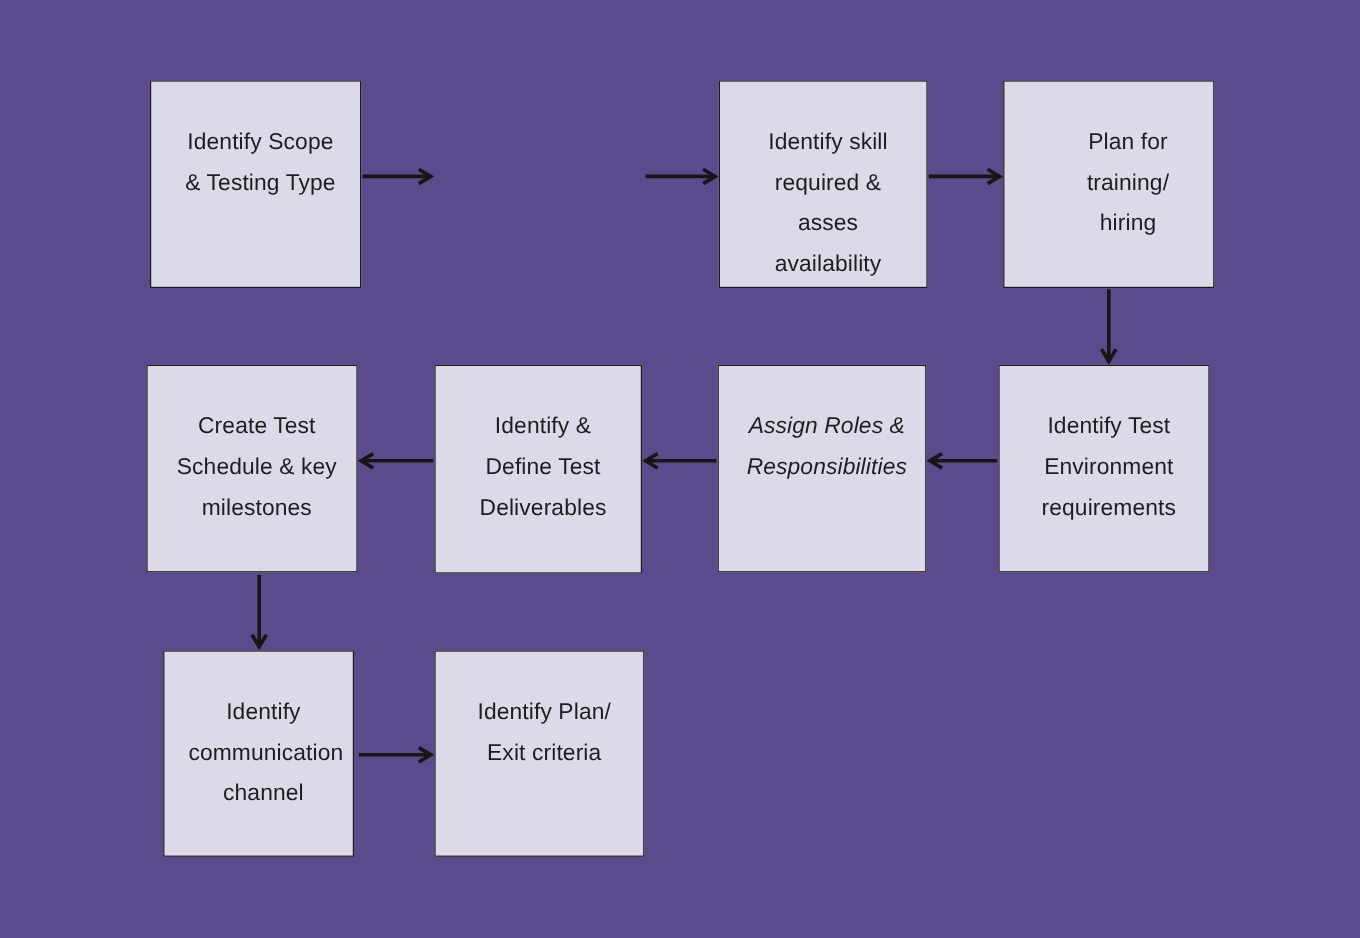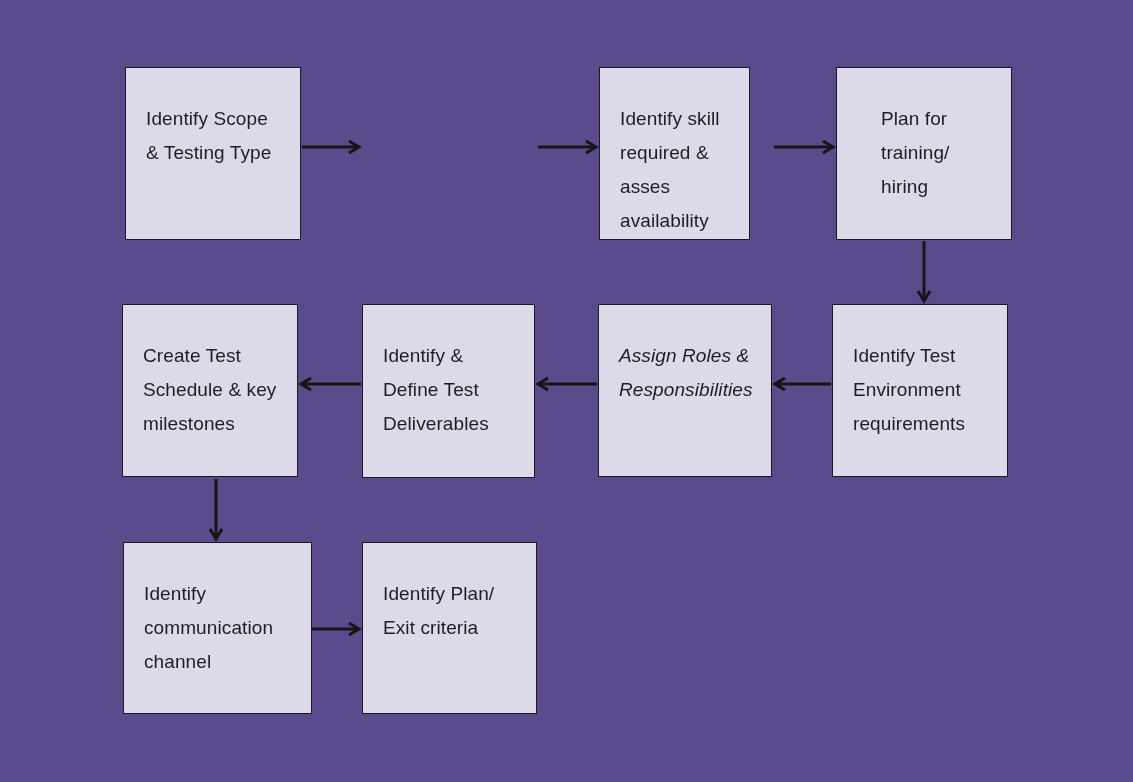--- a/index.html
+++ b/index.html
@@ -23,31 +23,32 @@
     border: 1.6px solid var(--node-border, #19191f);
     padding: 34px 12px 0 20px;
     color: var(--text-color, #1e1e21);
     font-size: 19px;
     line-height: 34px;
     letter-spacing: 0.1px;
   }
   .node-label {
     white-space: pre-line;
     display: block;
+    text-align: center;
   }
   
   .n1  { left: 125px; top:  67px; width: 176px; height: 173px; }
   .n2  { left: 362px; top:  67px; width: 175px; height: 173px; }
-  .n3  { left: 599px; top:  67px; width: 151px; height: 173px; }
+  .n3  { left: 599px; top:  67px; width: 174px; height: 173px; }
   .n4  { left: 836px; top:  67px; width: 176px; height: 173px; padding-left: 44px; }
   .n5  { left: 832px; top: 304px; width: 176px; height: 173px; }
   .n6  { left: 598px; top: 304px; width: 174px; height: 173px; font-style: italic; }
   .n7  { left: 362px; top: 304px; width: 173px; height: 174px; }
   .n8  { left: 122px; top: 304px; width: 176px; height: 173px; }
-  .n9  { left: 123px; top: 542px; width: 189px; height: 172px; padding-left: 20px; }
+  .n9  { left: 136px; top: 542px; width: 159px; height: 172px; padding-left: 20px; }
   .n10 { left: 362px; top: 542px; width: 175px; height: 172px; }
 
   .arrows {
     position: absolute;
     left: 0;
     top: 0;
     pointer-events: none;
   }
   .arrows line,
   .arrows marker path {

